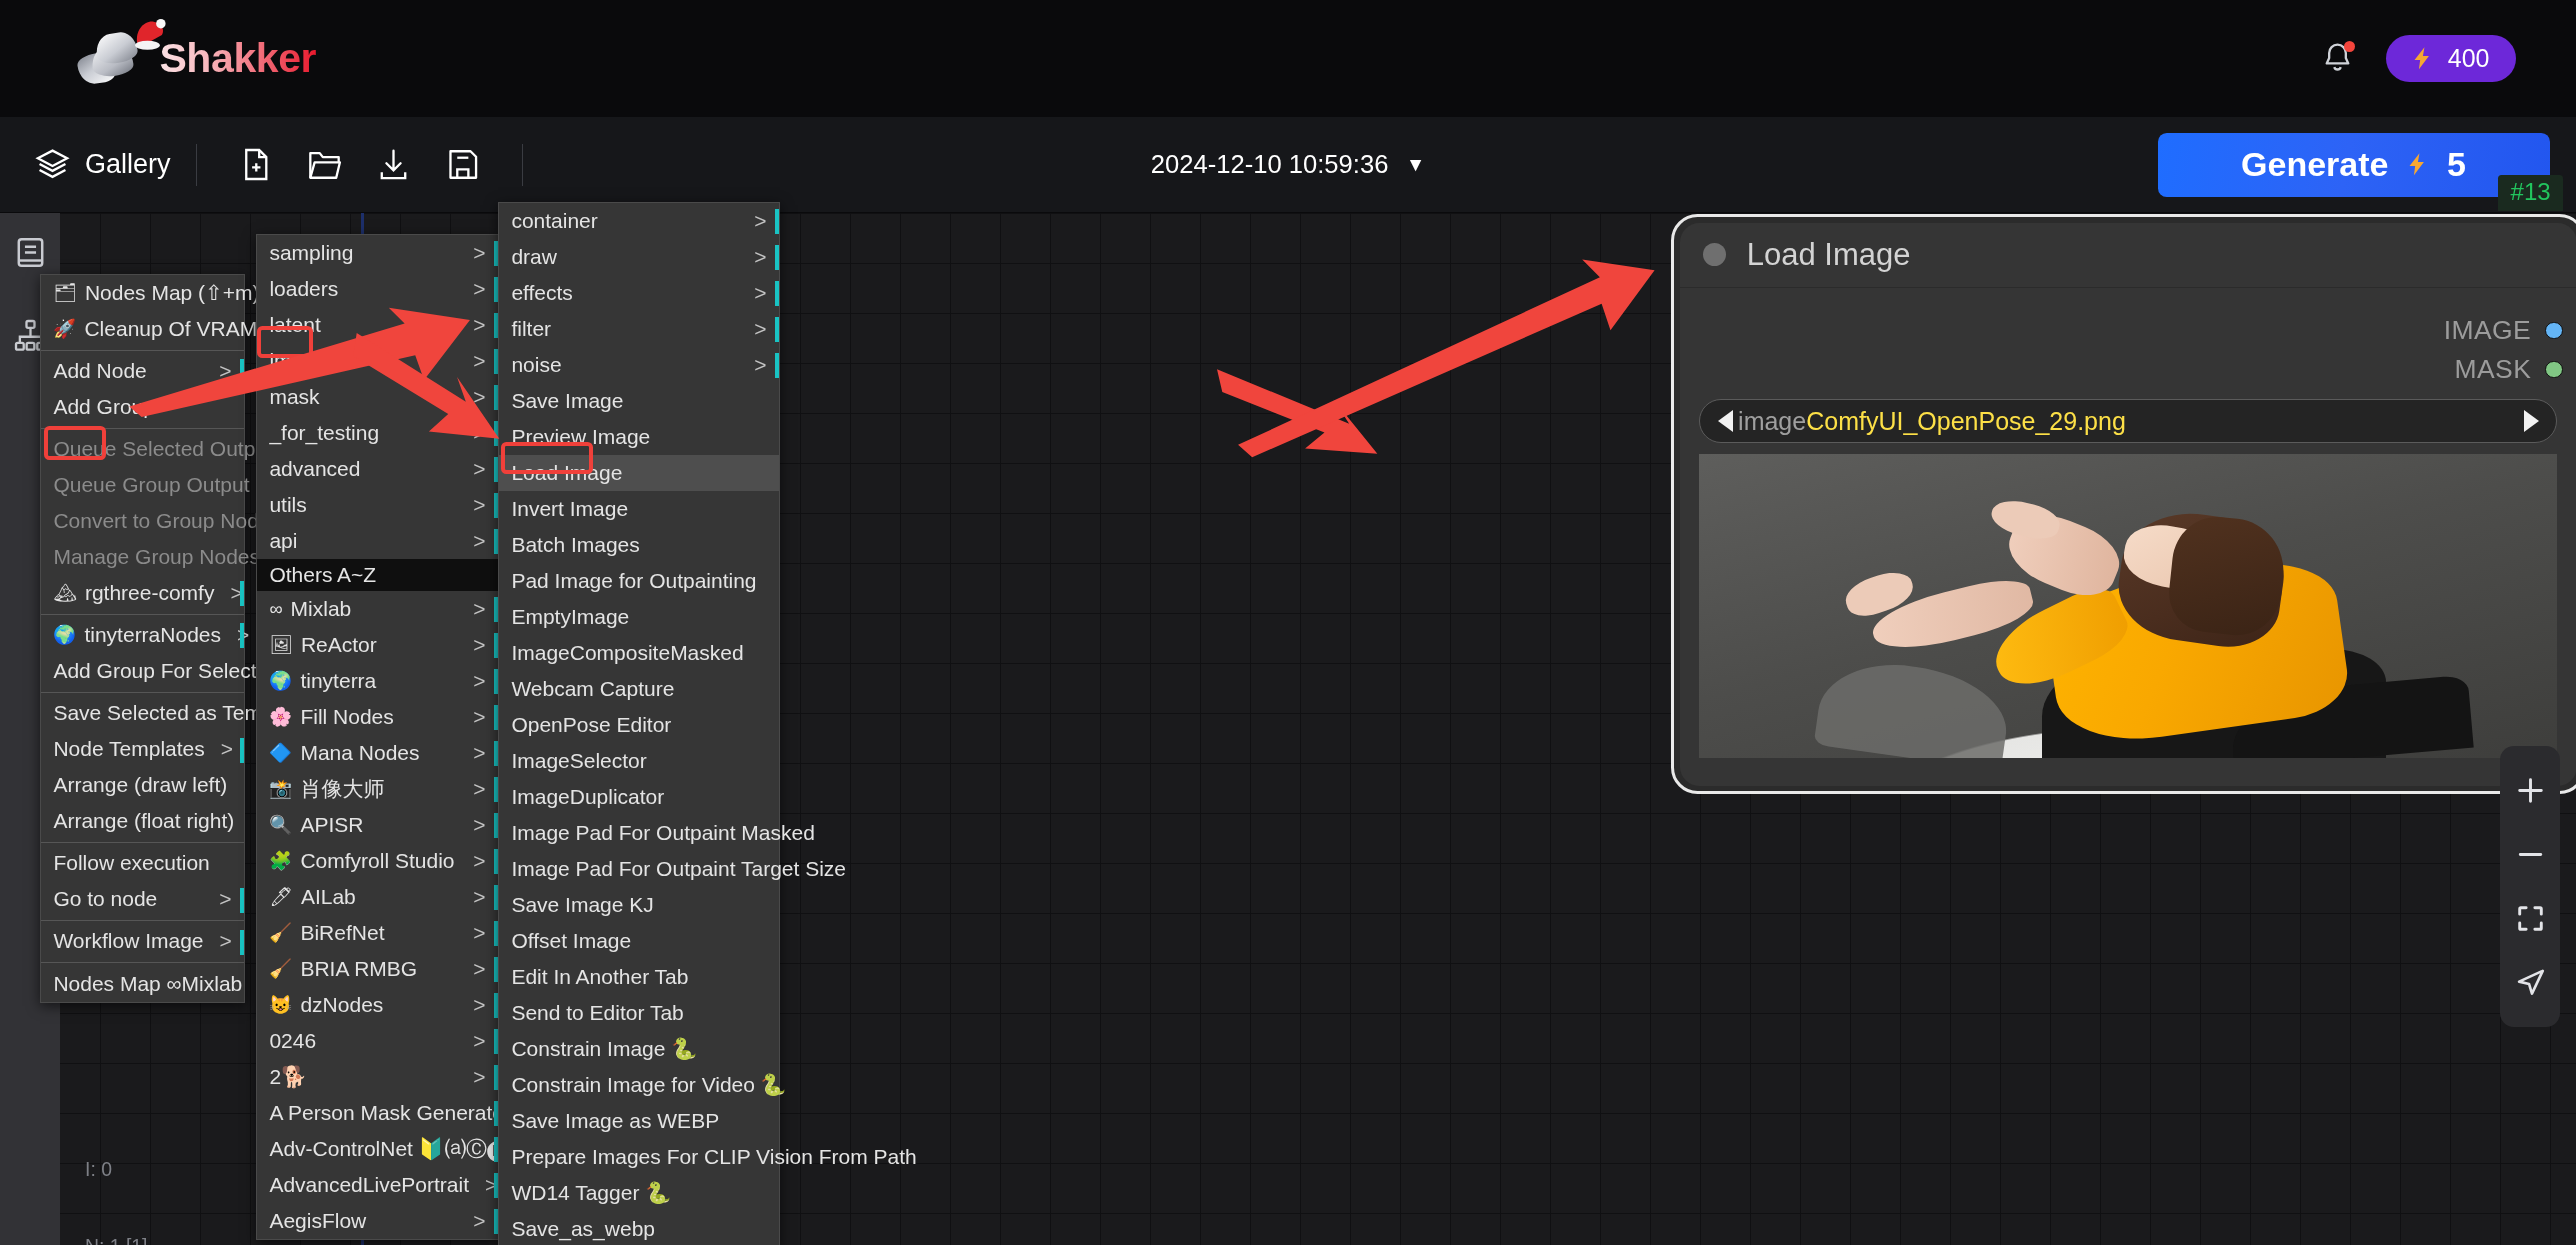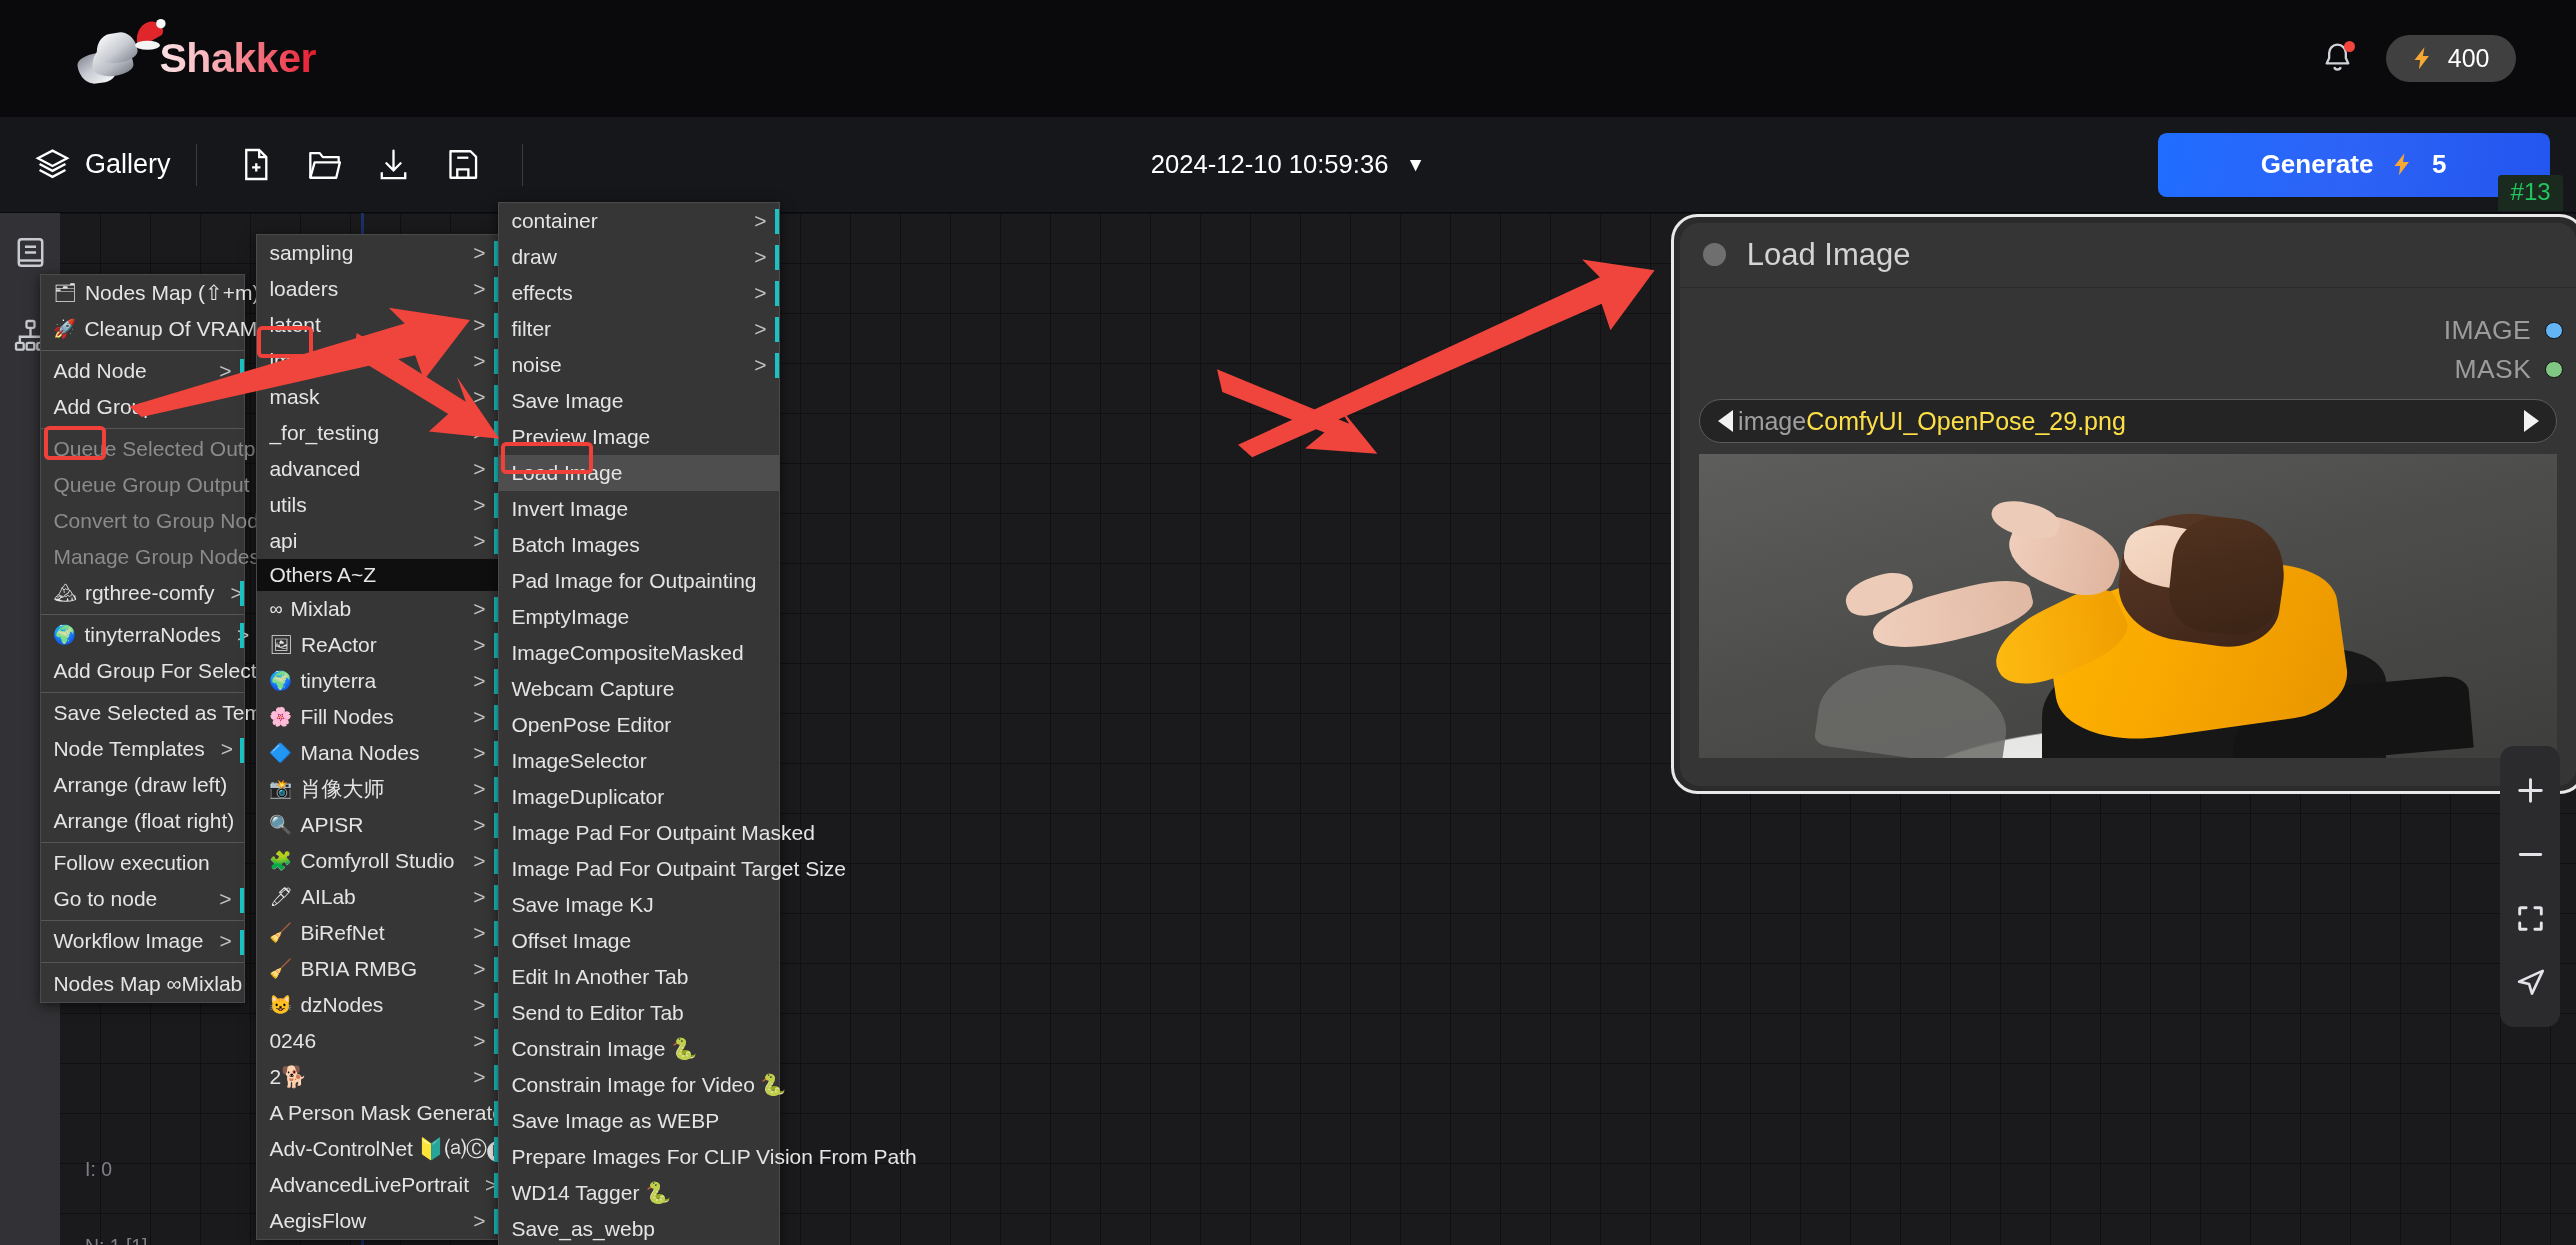--- a/index.html
+++ b/index.html
@@ -37,21 +37,21 @@
     position: absolute; left: 4.4px; top: -20px; width: 30px; height: 26.5px;
   }
   #topright { margin-left: auto; display: flex; align-items: center; gap: 30px; margin-right: 60px; }
   .bell-wrap { position: relative; width: 37px; height: 37px; }
   .bell-dot {
     position: absolute; right: 0.9px; top: 0.9px; width: 11.5px; height: 11.5px;
     border-radius: 50%; background: #f4453c;
   }
   #credits {
     display: flex; align-items: center; gap: 12.4px;
-    background: #404040; border-radius: 881px; padding: 8.8px 26.5px 8.8px 23px;
+    background: #6d28d9; border-radius: 881px; padding: 8.8px 26.5px 8.8px 23px;
   }
   #credits .amt { color: #fff; font-size: 25px; }
 
   
   #menubar {
     position: absolute; left: 0; top: 117px; width: 2576px; height: 95px;
     background: #16171a; display: flex; align-items: center;
   }
   #gallery-btn { display: flex; align-items: center; gap: 14px; margin-left: 34px; cursor: pointer; }
   #gallery-btn .lbl { color: #fff; font-size: 27px; }
@@ -60,21 +60,21 @@
   #ts {
     position: absolute; left: 0; right: 0; margin: auto; width: 371px;
     display: flex; align-items: center; justify-content: center; gap: 17.6px;
     color: #fff; font-size: 25.6px; cursor: pointer;
   }
   #gen-btn {
     margin-left: auto; margin-right: 26.5px;
     width: 392px; height: 64px; border-radius: 8.8px;
     background: linear-gradient(100deg, #1f6dff 0%, #2d63f6 48%, #2256ef 100%);
     display: flex; align-items: center; justify-content: center; gap: 16px;
-    color: #fff; font-size: 26px; font-weight: bold; cursor: pointer;
+    color: #fff; font-size: 34px; font-weight: bold; cursor: pointer;
   }
 
   
   #canvas {
     position: absolute; left: 0; top: 213px; width: 2576px; height: 1033px;
     background-color: #1a1a1c;
     background-image:
       linear-gradient(to right, #101012 0.9px, transparent 0.9px),
       linear-gradient(to bottom, #101012 0.9px, transparent 0.9px);
     background-size: 50px 50px;

